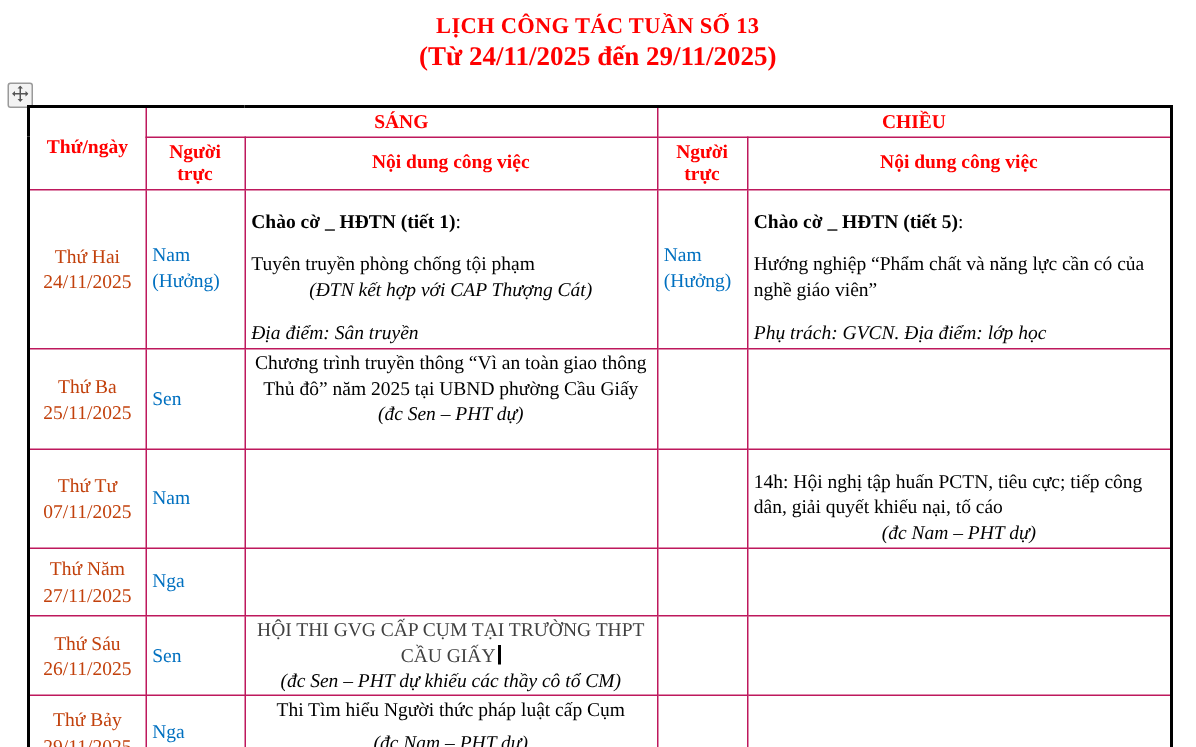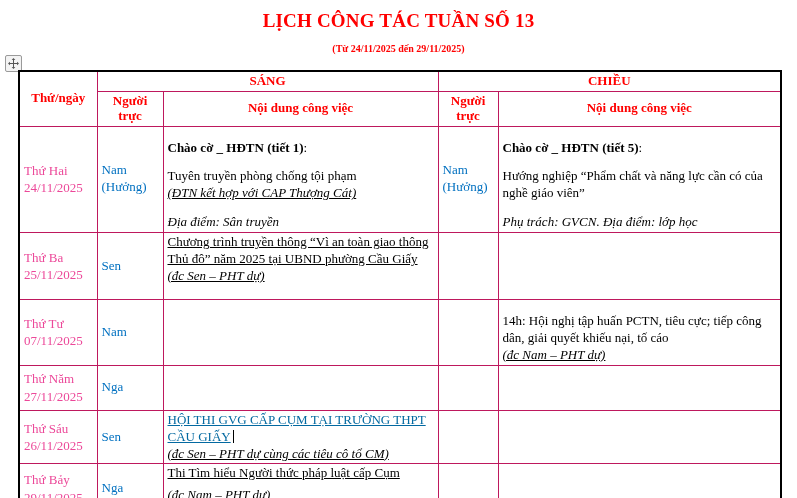--- a/index.html
+++ b/index.html
@@ -2,49 +2,49 @@
 <html><head>
 <meta charset="utf-8">
 <style>
   html,body { margin:0; padding:0; }
   body {
     width:797px; height:498px; background:#ffffff; position:relative;
     font-family:"Liberation Serif","DejaVu Serif",serif;
     color:#000;
   }
   .doc-title { text-align:center; padding-top:10px; }
-  .title-line1 { color:#ff0000; font-weight:bold; font-size:19px; letter-spacing:.2px; }
-  .title-line2 { color:#ff0000; font-weight:bold; font-size:10px; margin-top:11px; }
+  .title-line1 { color:#ff0000; font-weight:bold; font-size:15px; letter-spacing:.2px; }
+  .title-line2 { color:#ff0000; font-weight:bold; font-size:18px; }
 
   .move-handle {
     position:absolute; left:5px; top:55px; width:15px; height:15px;
     border:1px solid #9a9a9a; background:#f3f3f3; border-radius:2px;
     display:flex; align-items:center; justify-content:center; cursor:move;
   }
 
   table.schedule {
     position:absolute; left:18px; top:70px; width:762px;
     border-collapse:collapse; table-layout:fixed;
     border:2px solid #000;
   }
   .schedule td { border:1px solid #be185d; padding:1px 4px; font-size:13px; overflow:hidden; }
   .line { line-height:1.3; }
 
   .hdr { color:#ff0000; font-weight:bold; text-align:center; vertical-align:middle; line-height:1.15; }
   .hdr-session { font-size:13.5px; }
 
-  .day-cell { vertical-align:middle; color:#ec4899; line-height:1.35; }
+  .day-cell { text-align:center; vertical-align:middle; color:#c2410c; line-height:1.35; }
   .person-cell { text-align:left; vertical-align:middle; color:#0070c0; line-height:1.3; }
   .content-cell { vertical-align:top; }
 
   .bold   { font-weight:bold; }
   .italic { font-style:italic; }
-  .center { text-align:left;text-decoration:underline; }
+  .center { text-align:center; }
   .left   { text-align:left;margin-top:12px; }
-  .blue   { color:#0369a1; }
+  .blue   { color:#404040; }
   .gap-top { margin-top:5px; }
 
   .text-cursor {
     display:inline-block; width:1.5px; height:13px; background:#000;
     vertical-align:-2px; margin-left:2px;
   }
 
   tr.r-h1  { height:20px; }
   tr.r-h2  { height:35px; }
   tr.r-mon { height:77px; }
@@ -152,21 +152,21 @@
   </tr>
 
   <tr class="r-fri">
     <td class="day-cell">
       <div>Thứ Sáu</div>
       <div>26/11/2025</div>
     </td>
     <td class="person-cell">Sen</td>
     <td class="content-cell">
       <div class="line center blue"><span>HỘI THI GVG CẤP CỤM TẠI TRƯỜNG THPT CẦU GIẤY</span><span class="text-cursor"></span></div>
-      <div class="line italic center">(đc Sen – PHT dự cùng các tiêu cô tổ CM)</div>
+      <div class="line italic center">(đc Sen – PHT dự khiếu các thầy cô tổ CM)</div>
     </td>
     <td class="person-cell"></td>
     <td class="content-cell"></td>
   </tr>
 
   <tr class="r-sat">
     <td class="day-cell">
       <div>Thứ Bảy</div>
       <div>29/11/2025</div>
     </td>

